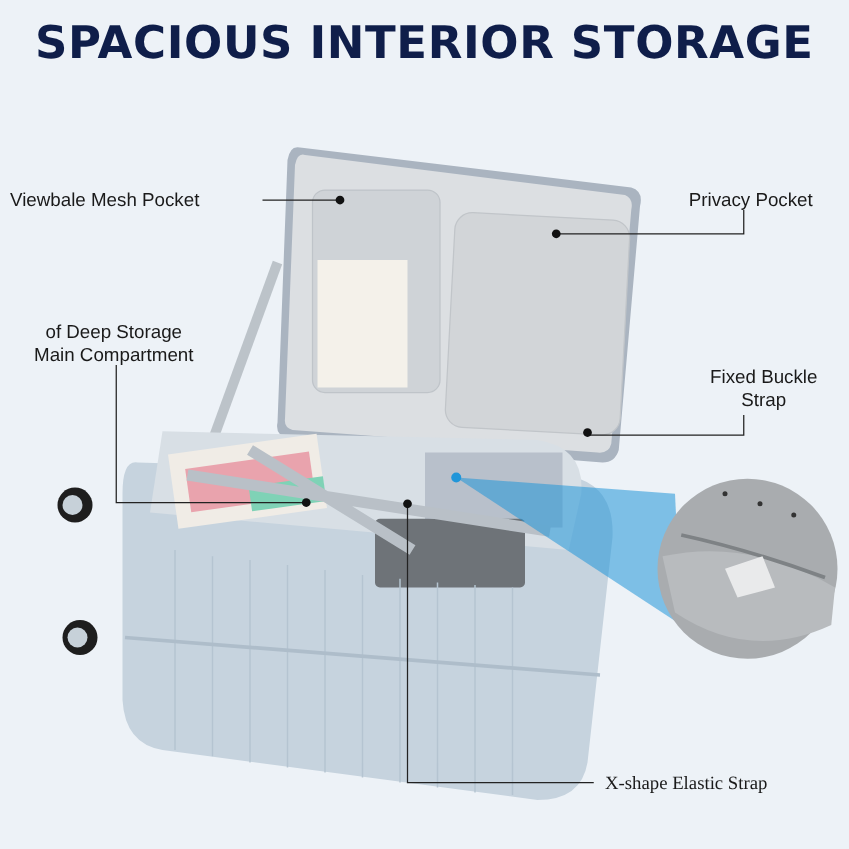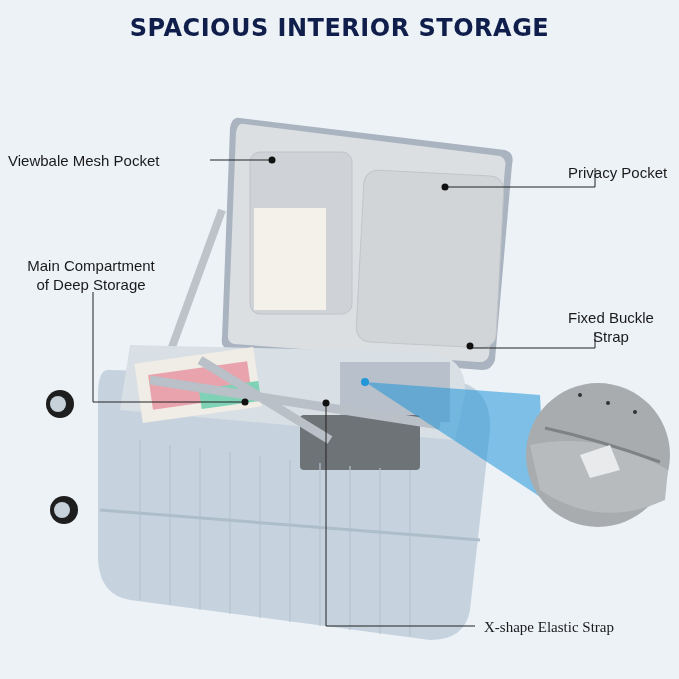--- a/index.html
+++ b/index.html
@@ -1,17 +1,17 @@
 <!DOCTYPE html>
 <html><head>
 <meta charset="utf-8">
 <style>
   html,body{margin:0;padding:0;}
   body{width:679px;height:679px;background:#edf2f7;position:relative;overflow:hidden;font-family:"Liberation Sans",sans-serif;}
-  .title{position:absolute;left:0;top:14px;width:679px;text-align:center;font-family:"DejaVu Sans",sans-serif;font-weight:bold;font-size:24px;color:#0f1e4a;letter-spacing:0.5px;}
+  .title{position:absolute;left:0;top:14px;width:679px;text-align:center;font-family:"DejaVu Sans",sans-serif;font-weight:bold;font-size:36px;color:#0f1e4a;letter-spacing:0.5px;}
   .label{position:absolute;font-size:15px;color:#1a1a1a;line-height:19px;text-align:center;}
   svg.scene{position:absolute;left:0;top:0;}
 </style>
 </head>
 <body>
 
 <div class="title">SPACIOUS INTERIOR STORAGE</div>
 
 <svg class="scene" width="679" height="679" viewBox="0 0 679 679">
 
@@ -82,24 +82,24 @@
   <g fill="#111">
     <circle cx="272" cy="160" r="3.5"></circle>
       <circle cx="445" cy="187" r="3.5"></circle>
     <circle cx="245" cy="402" r="3.5"></circle>
       <circle cx="470" cy="346" r="3.5"></circle>
       <circle cx="326" cy="403" r="3.5"></circle>
   </g>
 </svg>
 
 <div class="label" style="left:8px;top:151px;">Viewbale Mesh Pocket</div>
-<div class="label" style="left:568px;top:151px;margin-top:12px;">Privacy Pocket</div>
+<div class="label" style="left:551px;top:151px;">Privacy Pocket</div>
 <div class="label" style="left:6px;top:256px;width:170px;">
+  <div>of Deep Storage</div>
   <div>Main Compartment</div>
-  <div>of Deep Storage</div>
 </div>
-<div class="label" style="left:555px;top:292px;width:112px;margin-top:16px;">
+<div class="label" style="left:555px;top:292px;width:112px;">
   <div>Fixed Buckle</div>
   <div>Strap</div>
 </div>
 <div class="label" style="left:515px;top:540px;width:150px;">
 </div>
 <div class="label" style="left:484px;top:618px;font-family:Liberation Serif, serif;">X-shape Elastic Strap</div>
 
 </body></html>

